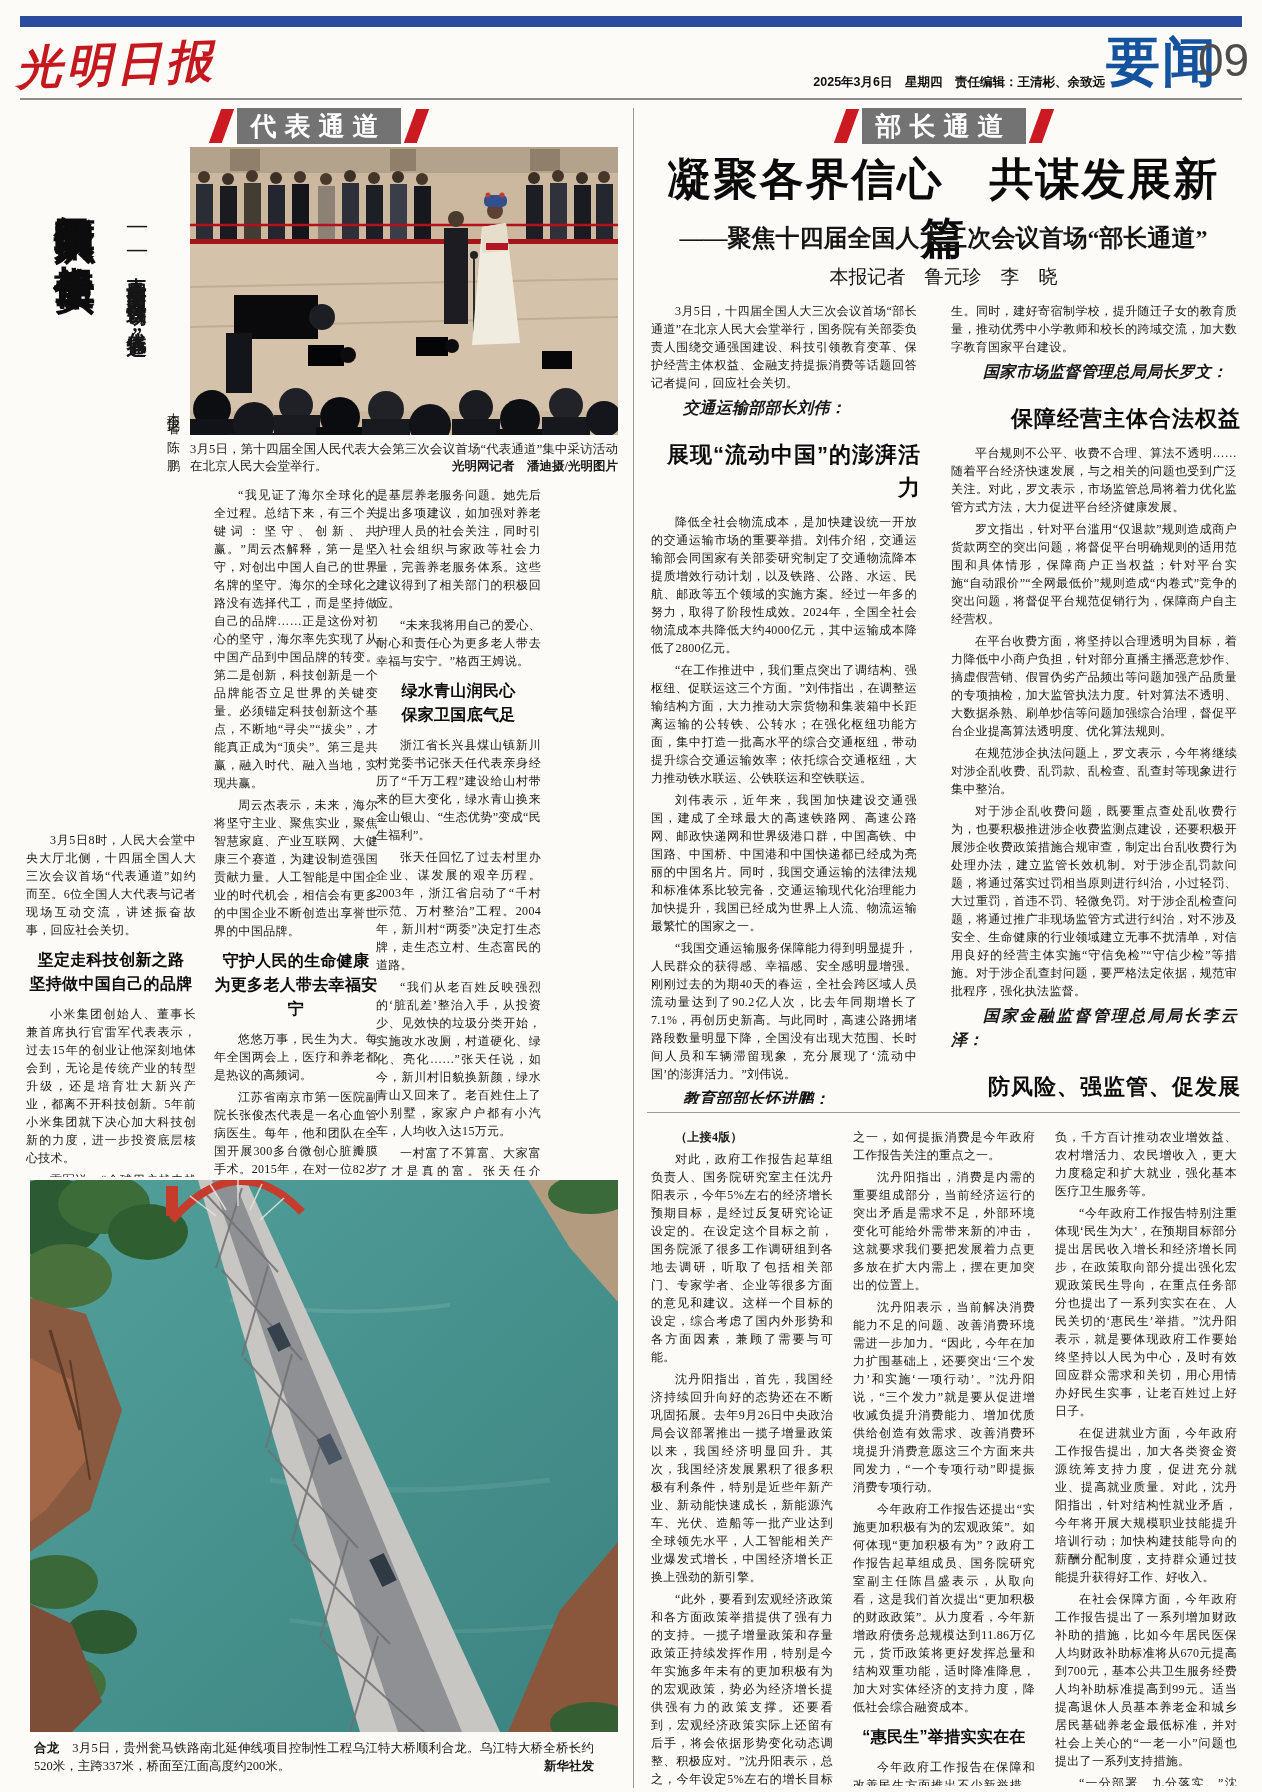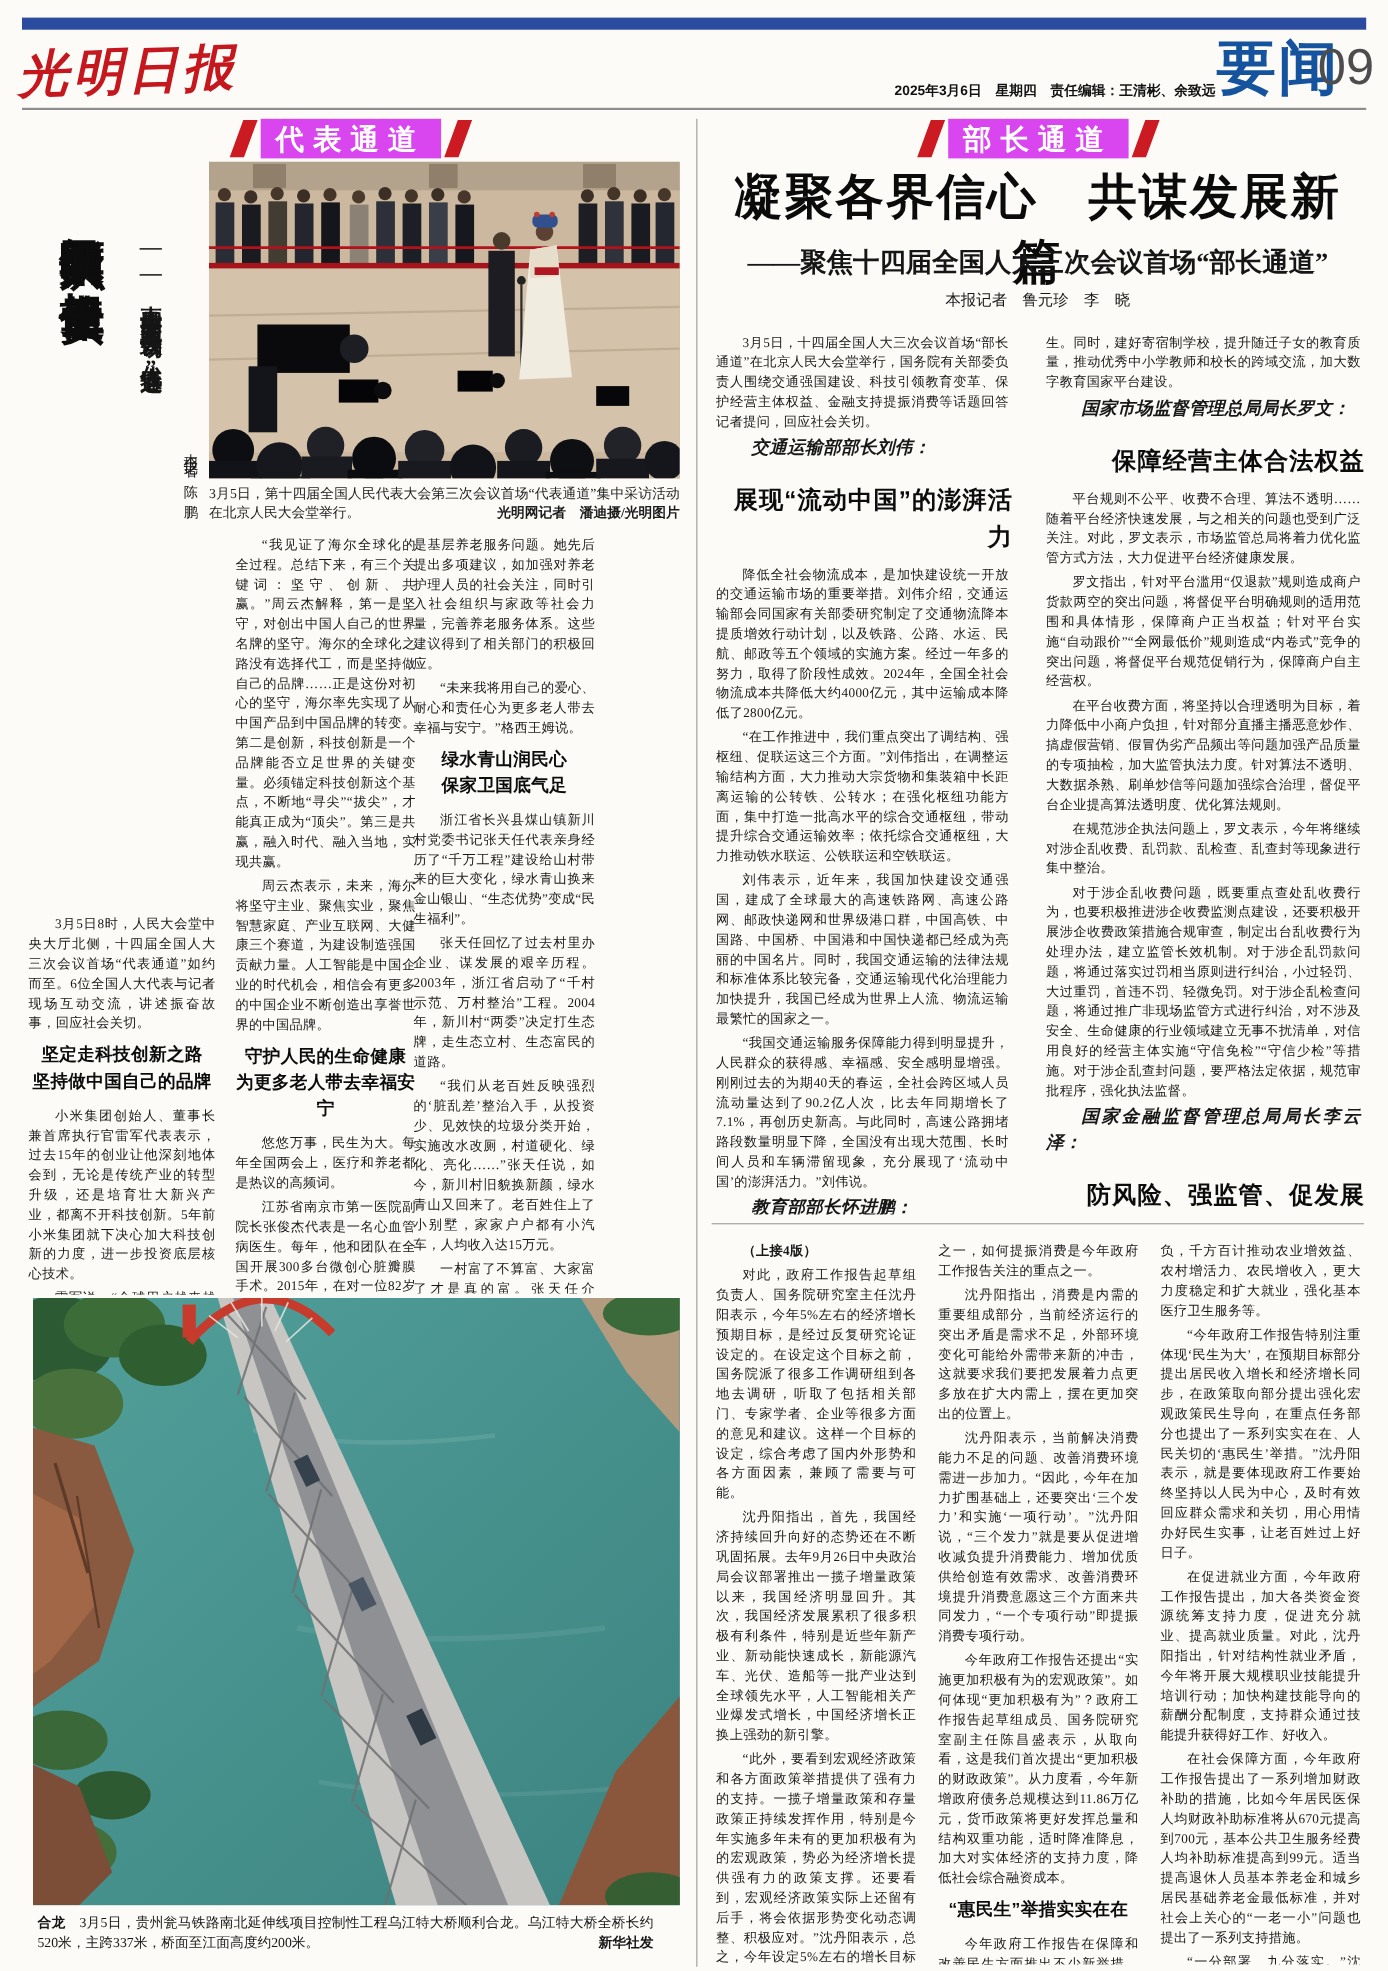--- a/index.html
+++ b/index.html
@@ -13,21 +13,21 @@
   .section-label{position:absolute;left:1106px;top:26px;font-size:54px;font-weight:900;color:#15539e;
         font-family:"Liberation Sans","DejaVu Sans",sans-serif;letter-spacing:2px;}
   .page-num{position:absolute;left:1198px;top:33px;font-size:46px;font-weight:300;color:#4d4d4d;
         font-family:"Liberation Sans","DejaVu Sans",sans-serif;text-align:right;}
   .hdr-rule{position:absolute;left:20px;top:98px;width:1222px;height:2px;background:#8d8d8d;}
   .v-divider{position:absolute;left:633px;top:108px;width:1px;height:1680px;background:#9a9a9a;}
   .h-divider{position:absolute;left:647px;top:1112px;width:593px;height:1px;background:#9a9a9a;}
 
   .channel-banner{position:absolute;top:108px;display:flex;align-items:center;gap:9px;}
   .banner-slash{width:13px;height:34px;background:#cb1a21;transform:skewX(-20deg);}
-  .banner-box{background:#d946ef;color:#fff;font-family:"Liberation Sans","DejaVu Sans",sans-serif;
+  .banner-box{background:#737373;color:#fff;font-family:"Liberation Sans","DejaVu Sans",sans-serif;
         font-weight:900;font-size:26px;line-height:34px;padding:1px 14px;letter-spacing:8px;}
   .rep-banner{left:20px;width:597px;justify-content:center;}
   .min-banner{left:647px;width:593px;justify-content:center;}
 
   .v-headline{position:absolute;left:48px;top:184px;height:640px;writing-mode:vertical-rl;
         text-orientation:upright;font-family:"Liberation Sans","DejaVu Sans",sans-serif;
         font-weight:900;font-size:41px;letter-spacing:1px;color:#0d0d0d;}
   .v-subtitle{position:absolute;left:124px;top:214px;height:600px;writing-mode:vertical-rl;
         text-orientation:upright;font-size:20px;font-weight:700;letter-spacing:2px;}
   .v-byline{position:absolute;left:164px;top:402px;height:140px;writing-mode:vertical-rl;
@@ -50,21 +50,21 @@
   .marker{font-weight:700;text-indent:0;}
 
   .rep-col1{left:22px;top:827px;width:178px;height:350px;}
   .rep-col2{left:210px;top:482px;width:172px;height:694px;}
   .rep-col3{left:372px;top:482px;width:173px;height:694px;}
 
   .min-head{position:absolute;left:647px;width:593px;text-align:center;}
   .min-headline{top:150px;font-size:44px;font-weight:900;letter-spacing:2px;
         font-family:"Liberation Sans","DejaVu Sans",sans-serif;color:#0b0b0b;}
   .min-subtitle{top:222px;font-size:24px;font-weight:700;}
-  .min-byline{top:264px;font-size:14px;}
+  .min-byline{top:264px;font-size:19px;}
   .min-colL{left:647px;top:298px;width:274px;height:806px;}
   .min-colR{left:947px;top:298px;width:294px;height:806px;}
 
   .c4-colA{left:647px;top:1124px;width:190px;height:662px;}
   .c4-colB{left:849px;top:1124px;width:190px;height:662px;}
   .c4-colC{left:1051px;top:1124px;width:190px;height:662px;}
 
   .photo-bridge{position:absolute;left:30px;top:1180px;width:588px;height:552px;background:#4f9a96;overflow:hidden;}
   .bridge-cap{position:absolute;left:34px;top:1739px;width:560px;font-size:12.5px;line-height:1.45;
         text-align:justify;}

